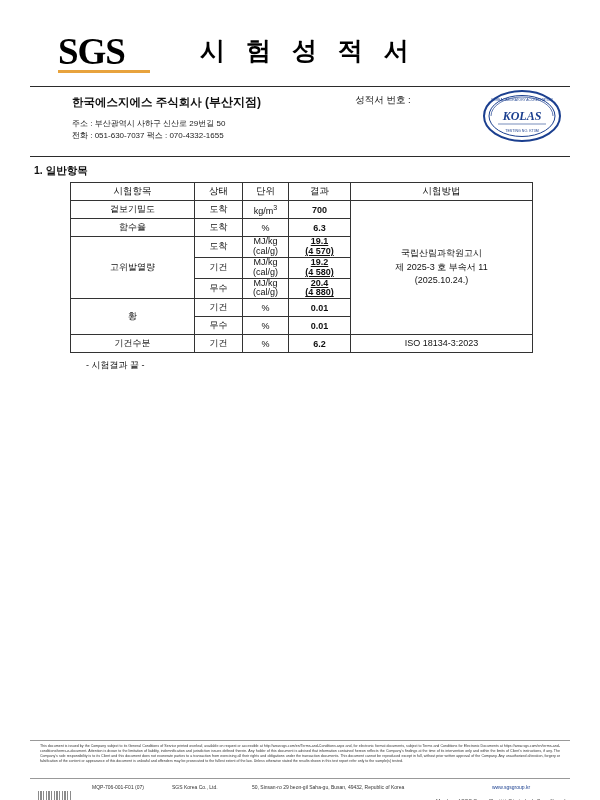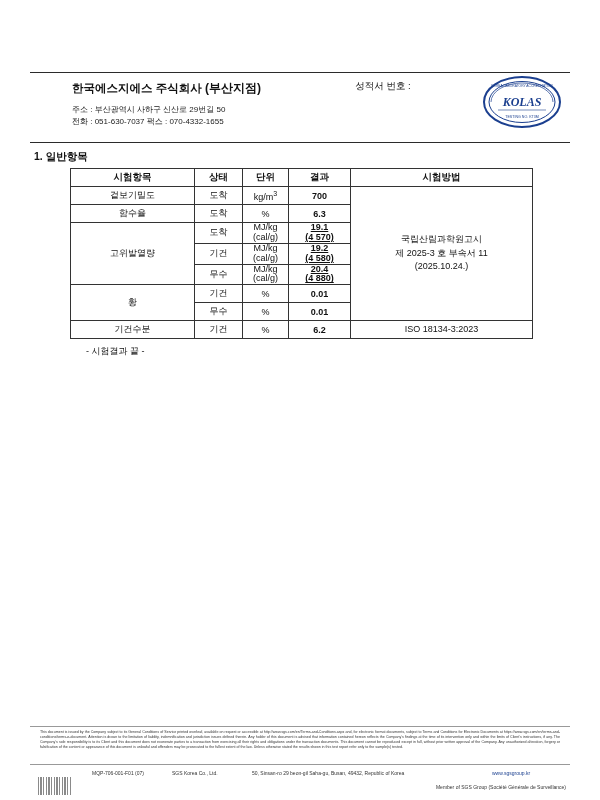--- a/index.html
+++ b/index.html
@@ -148,21 +148,21 @@
   table.result th, table.result td {
     border: 1px solid #333;
     font-size: 9px;
     text-align: center;
     vertical-align: middle;
     padding: 0;
     height: 17px;
     color: #111;
   }
   table.result th {
-    font-weight: bold;
+    font-weight: normal;
     font-size: 9.5px;
     background: #fff;
   }
   .col-item { width: 124px; }
   .col-state { width: 48px; }
   .col-unit { width: 46px; }
   .col-result { width: 62px; }
   .col-method { width: 182px; }
 
   td.item { font-weight: normal; font-size: 9.5px; }
@@ -259,20 +259,25 @@
         #2b2b2b 5px, #2b2b2b 6px,
         #fff 6px, #fff 8px);
     opacity: .55;
   }
 </style>
 </head>
 <body>
 
 <div class="page">
 
+  <div class="header">
+    <div class="sgs-logo">SGS</div>
+    <div class="sgs-underline"></div>
+    <div class="doc-title">시 험 성 적 서</div>
+  </div>
 
   <div class="rule rule-top"></div>
 
   <div class="info">
     <div class="info-left">
       <div class="company">
         <span>한국에스지에스 주식회사</span>
         <span class="branch">(부산지점)</span>
       </div>
       <div class="addr">주소 : 부산광역시 사하구 신산로 29번길 50</div>

